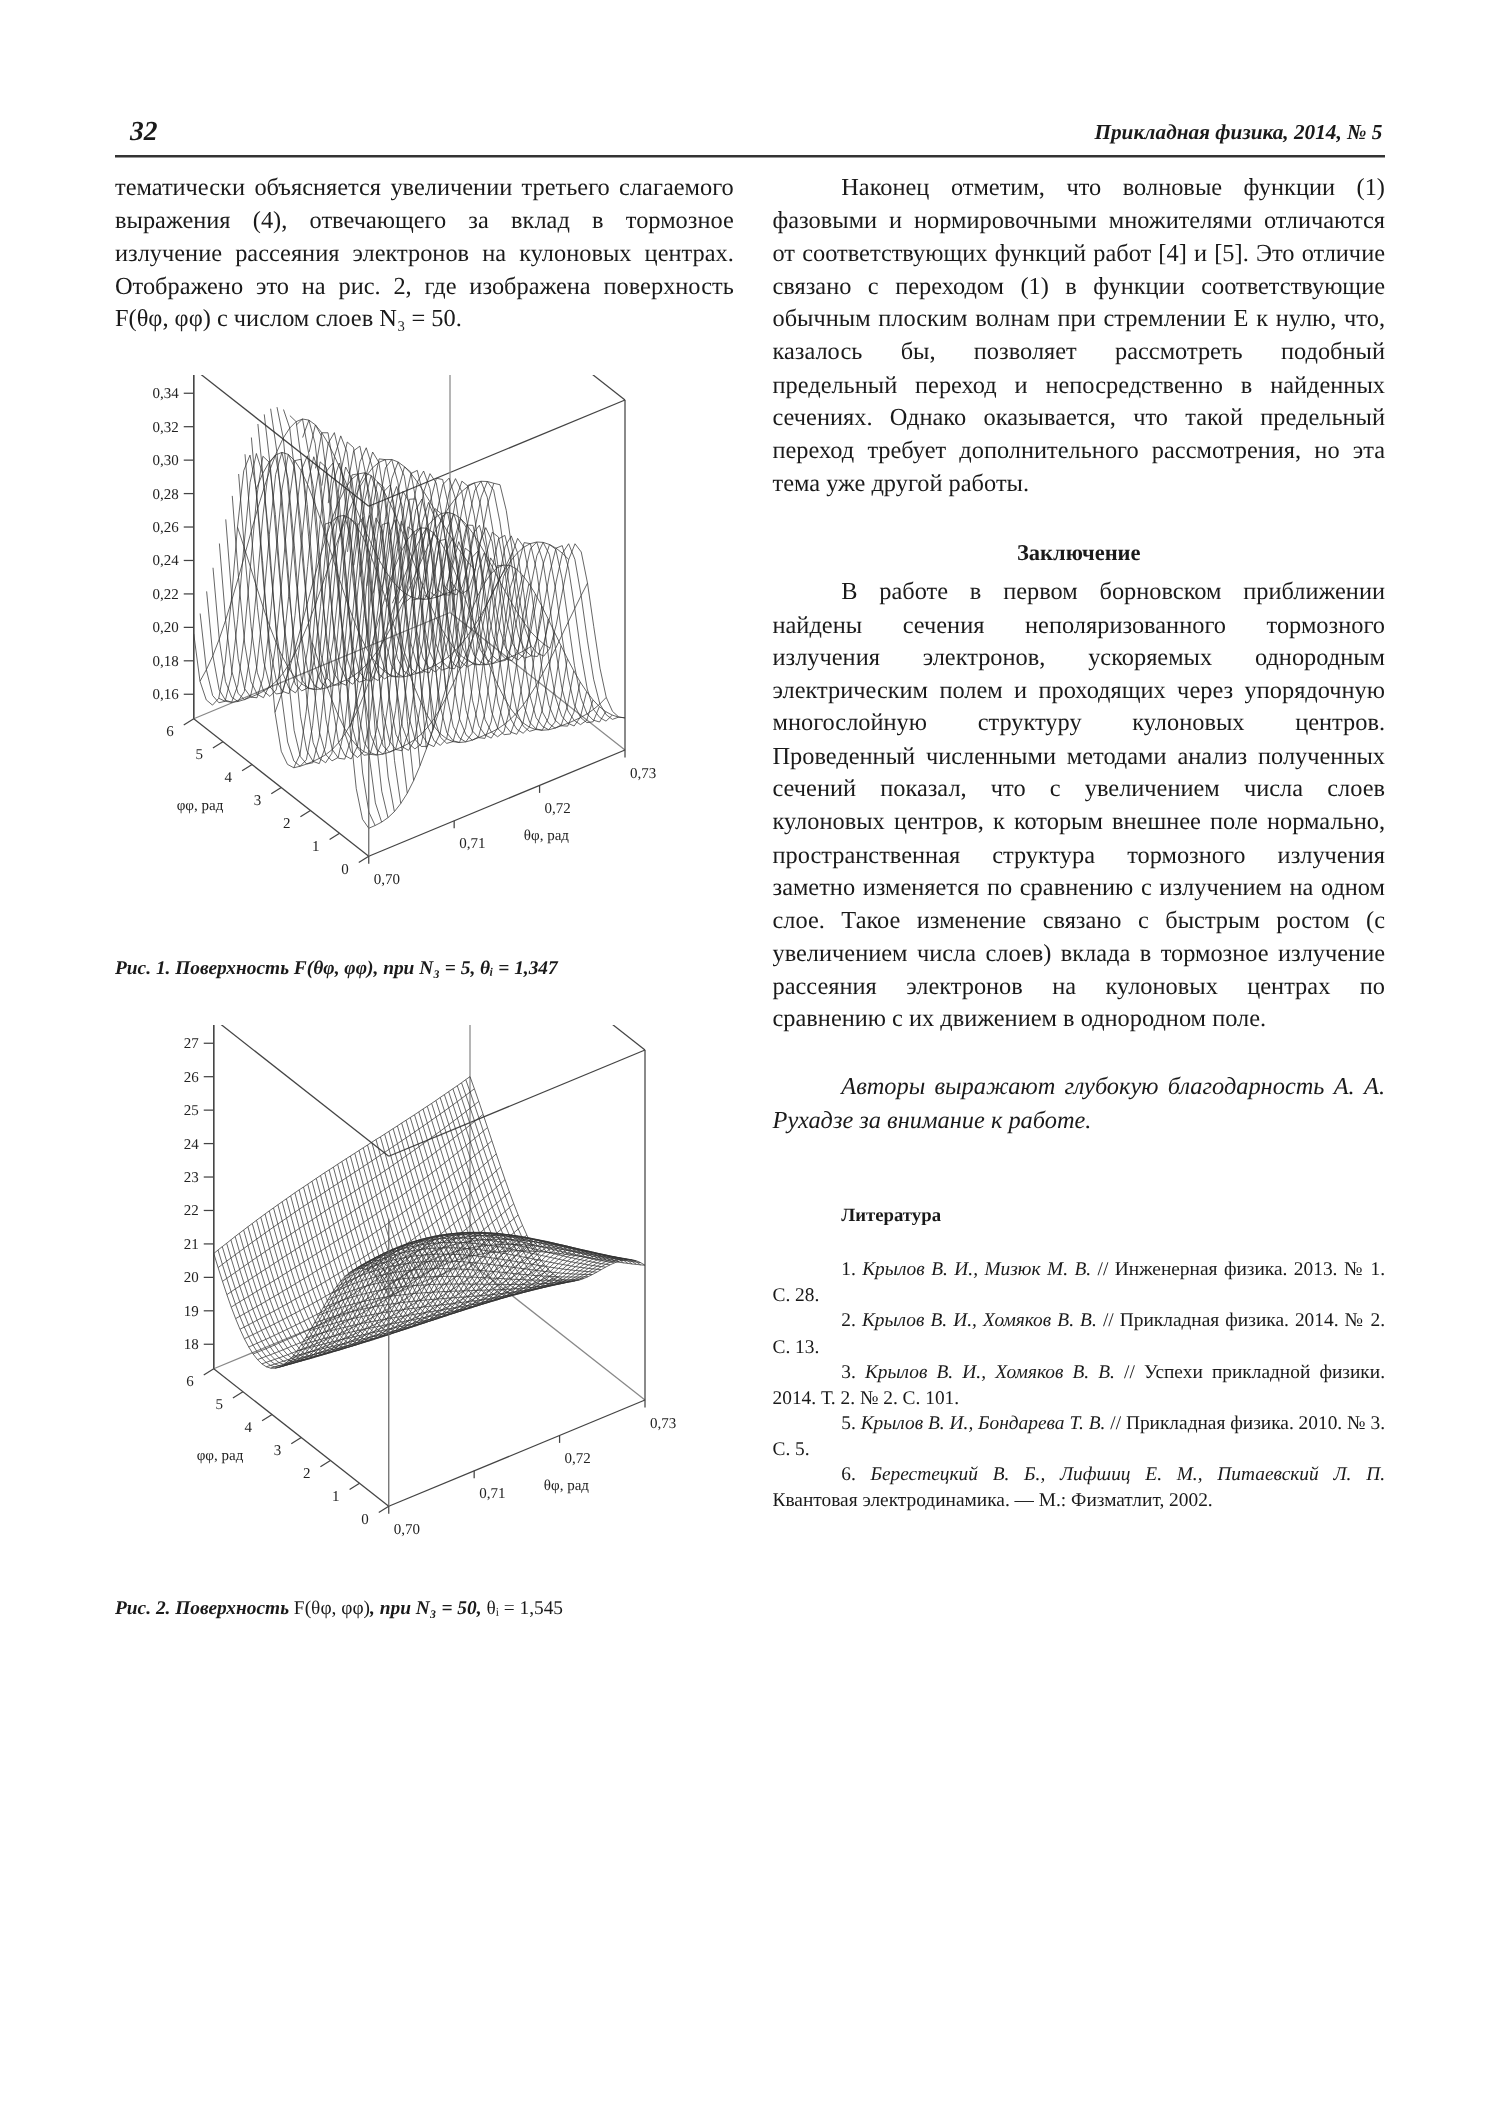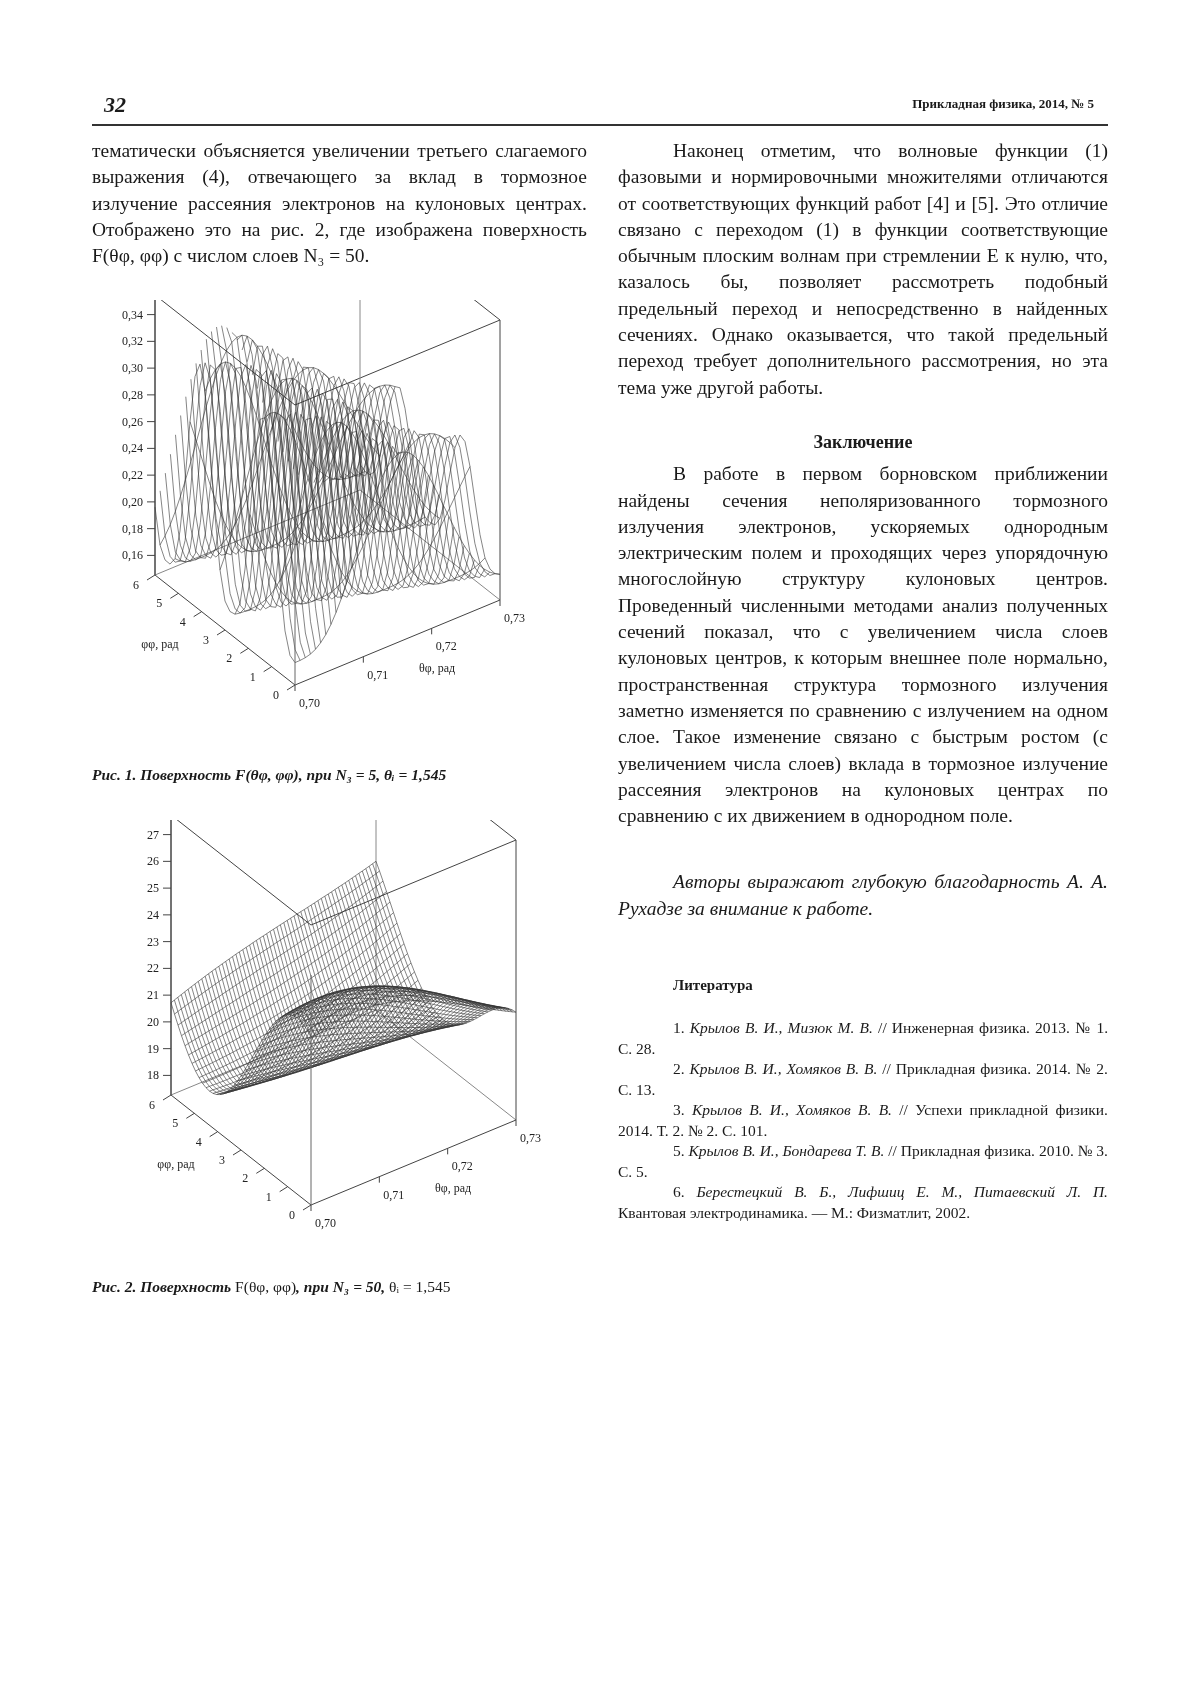--- a/index.html
+++ b/index.html
@@ -1,27 +1,27 @@
 <!DOCTYPE html>
 <html><head>
 <meta charset="utf-8">
 <style>
   html, body { margin:0; padding:0; background:#ffffff; }
   body { width:1200px; height:1698px; position:relative; overflow:hidden;
          font-family:"Liberation Serif","DejaVu Serif",serif; color:#1a1a1a; }
   .header { position:absolute; left:92px; top:88px; width:1016px; height:36px; border-bottom:2px solid #333;text-align:right; }
   .page-num { position:absolute; left:12px; top:4px; font-size:22px; font-weight:bold; font-style:italic; }
-  .journal { position:absolute; right:14px; top:8px; font-size:13px; font-weight:bold; }
+  .journal { position:absolute; right:2px; top:8px; font-size:17px; font-weight:bold; font-style:italic; }
   .col { position:absolute; font-size:19.5px; line-height:26.3px; text-align:justify; }
   .col-left { left:92px; top:138px; width:495px; }
   .col-right { left:618px; top:138px; width:490px; }
   p { margin:0; }
   .indent { text-indent:55px; }
   .section-title { text-align:center; font-weight:bold; font-size:18px; margin:28px 0 6px 0; }
-  .thanks { font-style:italic; margin-top:40px; }
+  .thanks { font-style:italic; margin-top:28px; }
   .lit-title { font-weight:bold; font-size:15px; margin:50px 0 20px 55px; }
   .ref { font-size:15.5px; line-height:20.5px; text-indent:55px; text-align:justify; }
   .ref i { font-style:italic; }
   .fig { position:absolute; }
   .fig svg { display:block; }
   .caption { position:absolute; font-size:15.5px; font-weight:bold; font-style:italic; white-space:nowrap; }
   .caption .normal { font-weight:normal; font-style:normal; }
   .axis-lbl { font-family:"Liberation Serif","DejaVu Serif",serif; font-size:12px; fill:#222; }
 </style>
 </head>
@@ -147,21 +147,21 @@
       <line x1="263.3333333333333" y1="356.6666666666667" x2="263.3333333333333" y2="362.6666666666667" stroke="#444" stroke-width="1"></line>
       <text x="267.3333333333333" y="378.6666666666667" class="axis-lbl" text-anchor="start">0,71</text>
       <line x1="331.66666666666663" y1="328.3333333333333" x2="331.66666666666663" y2="334.3333333333333" stroke="#444" stroke-width="1"></line>
       <text x="335.66666666666663" y="350.3333333333333" class="axis-lbl" text-anchor="start">0,72</text>
       <line x1="400" y1="300" x2="400" y2="306" stroke="#444" stroke-width="1"></line>
       <text x="404" y="322" class="axis-lbl" text-anchor="start">0,73</text>
       <text x="337.1" y="372.3" class="axis-lbl" text-anchor="middle">θφ, рад</text>
     </svg>
 </div>
 <div class="caption" style="left:92px; top:766px;">
-  <span>Рис. 1.  Поверхность </span><span>F(θφ, φφ)</span><span>, при N₃ = 5, θᵢ = 1,545</span>
+  <span>Рис. 1.  Поверхность </span><span>F(θφ, φφ)</span><span>, при N₃ = 5, θᵢ = 1,347</span>
 </div>
 
 <div class="fig" style="left:116px; top:820px;">
   <svg id="fig2" width="500" height="440" viewBox="0 0 500 440">
       <line x1="55" y1="275" x2="55" y2="-5" stroke="#444" stroke-width="1"></line>
       <line x1="55" y1="-5" x2="260" y2="-90" stroke="#444" stroke-width="1"></line>
       <line x1="260" y1="-90" x2="400" y2="20" stroke="#444" stroke-width="1"></line>
       <line x1="55" y1="-5" x2="195" y2="105" stroke="#444" stroke-width="1"></line>
       <line x1="195" y1="105" x2="400" y2="20" stroke="#444" stroke-width="1"></line>
       <line x1="260" y1="190" x2="260" y2="-90" stroke="#888" stroke-width="1"></line>

